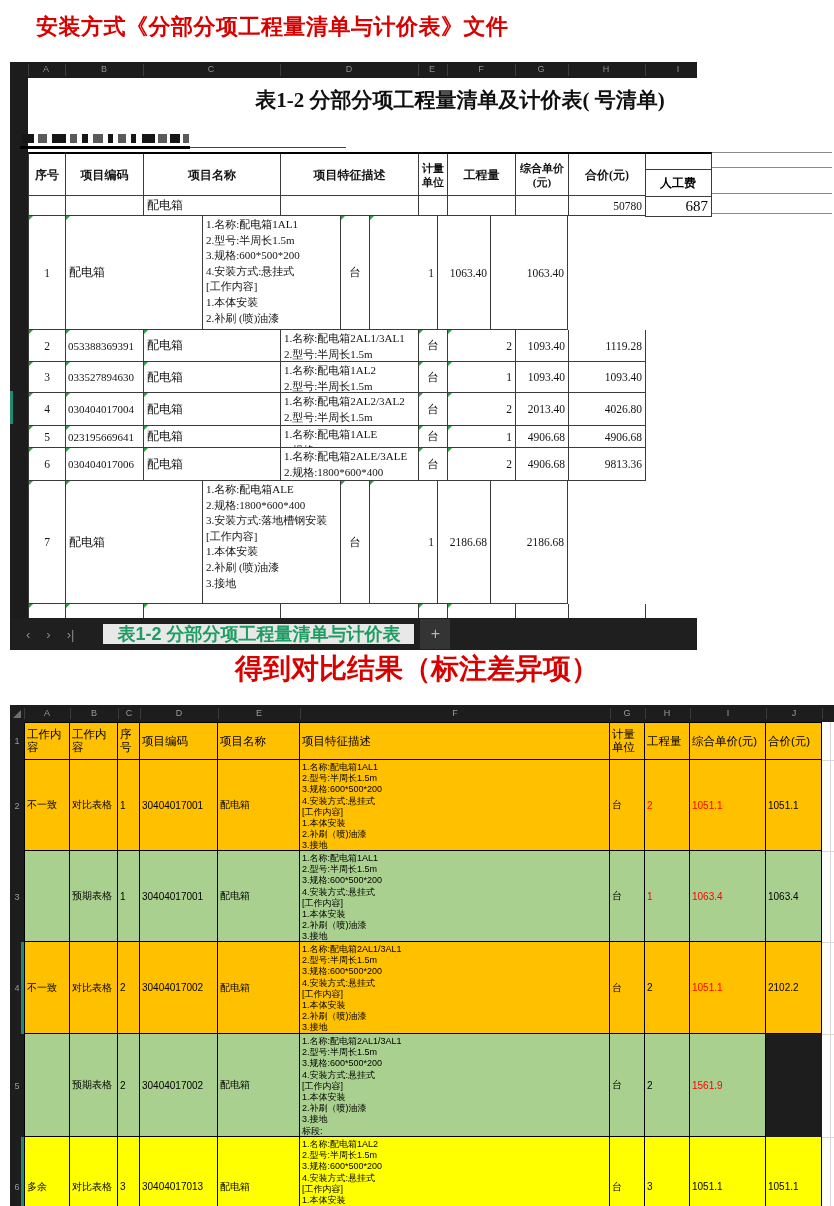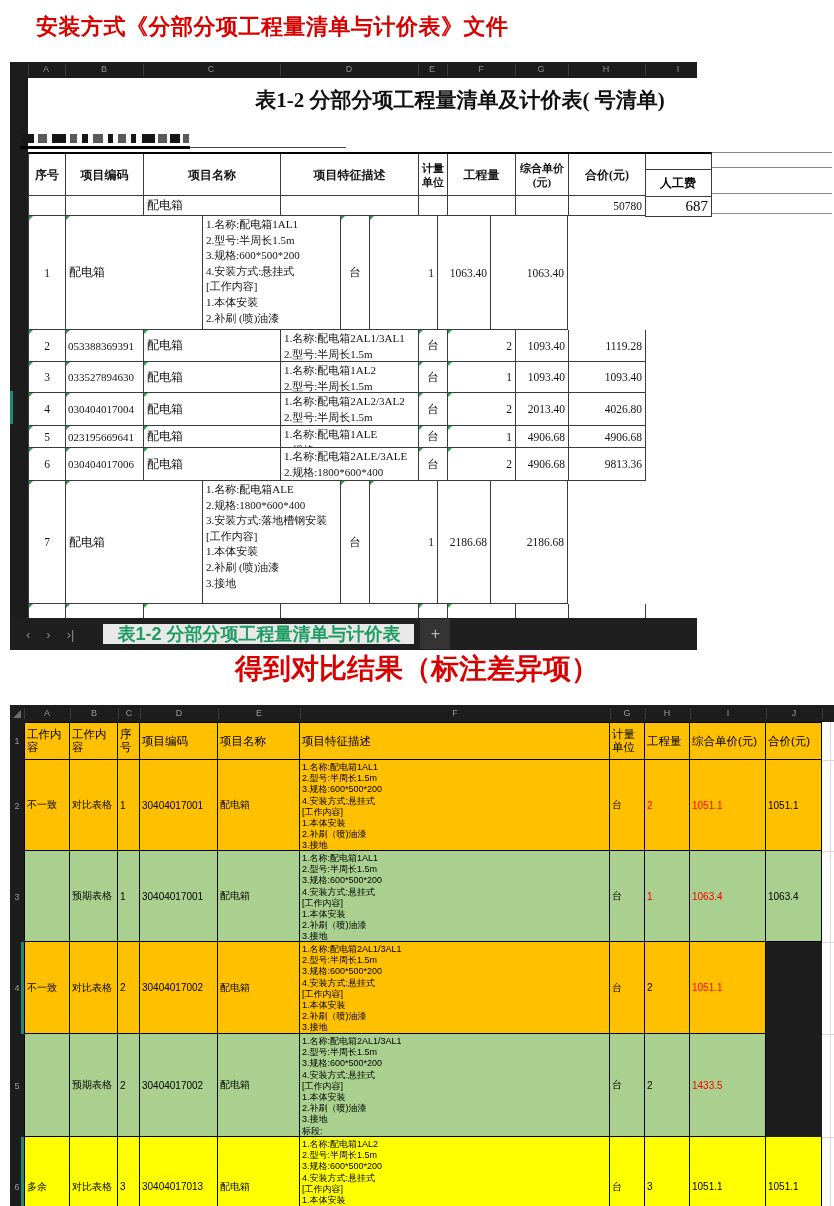--- a/index.html
+++ b/index.html
@@ -364,41 +364,42 @@
 2.型号:半周长1.5m
 3.规格:600*500*200
 4.安装方式:悬挂式
 [工作内容]
 1.本体安装
 2.补刷（喷)油漆
 3.接地</div>
       <div class="bcell b6">台</div>
       <div class="bcell b7">2</div>
       <div class="bcell b8 red">1051.1</div>
+      <div class="bcell b9">2102.2</div>
     </div>
 
     <div class="brow green" style="height:103px">
       <div class="bnum">5</div>
       <div class="bcell b0 bfirst"></div>
       <div class="bcell b1">预期表格</div>
       <div class="bcell b2">2</div>
       <div class="bcell b3">30404017002</div>
       <div class="bcell b4">配电箱</div>
       <div class="bcell b5 desc9">1.名称:配电箱2AL1/3AL1
 2.型号:半周长1.5m
 3.规格:600*500*200
 4.安装方式:悬挂式
 [工作内容]
 1.本体安装
 2.补刷（喷)油漆
 3.接地
 标段:</div>
       <div class="bcell b6">台</div>
       <div class="bcell b7">2</div>
-      <div class="bcell b8 red">1433.5</div>
+      <div class="bcell b8 red">1561.9</div>
     </div>
 
     <div class="brow yellow" style="height:100px">
       <div class="bnum">6</div>
       <div class="bcell b0 bfirst">多余</div>
       <div class="bcell b1">对比表格</div>
       <div class="bcell b2">3</div>
       <div class="bcell b3">30404017013</div>
       <div class="bcell b4">配电箱</div>
       <div class="bcell b5 desc9">1.名称:配电箱1AL2

